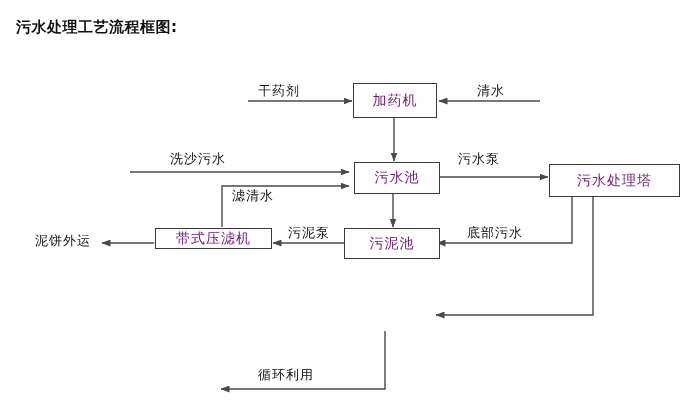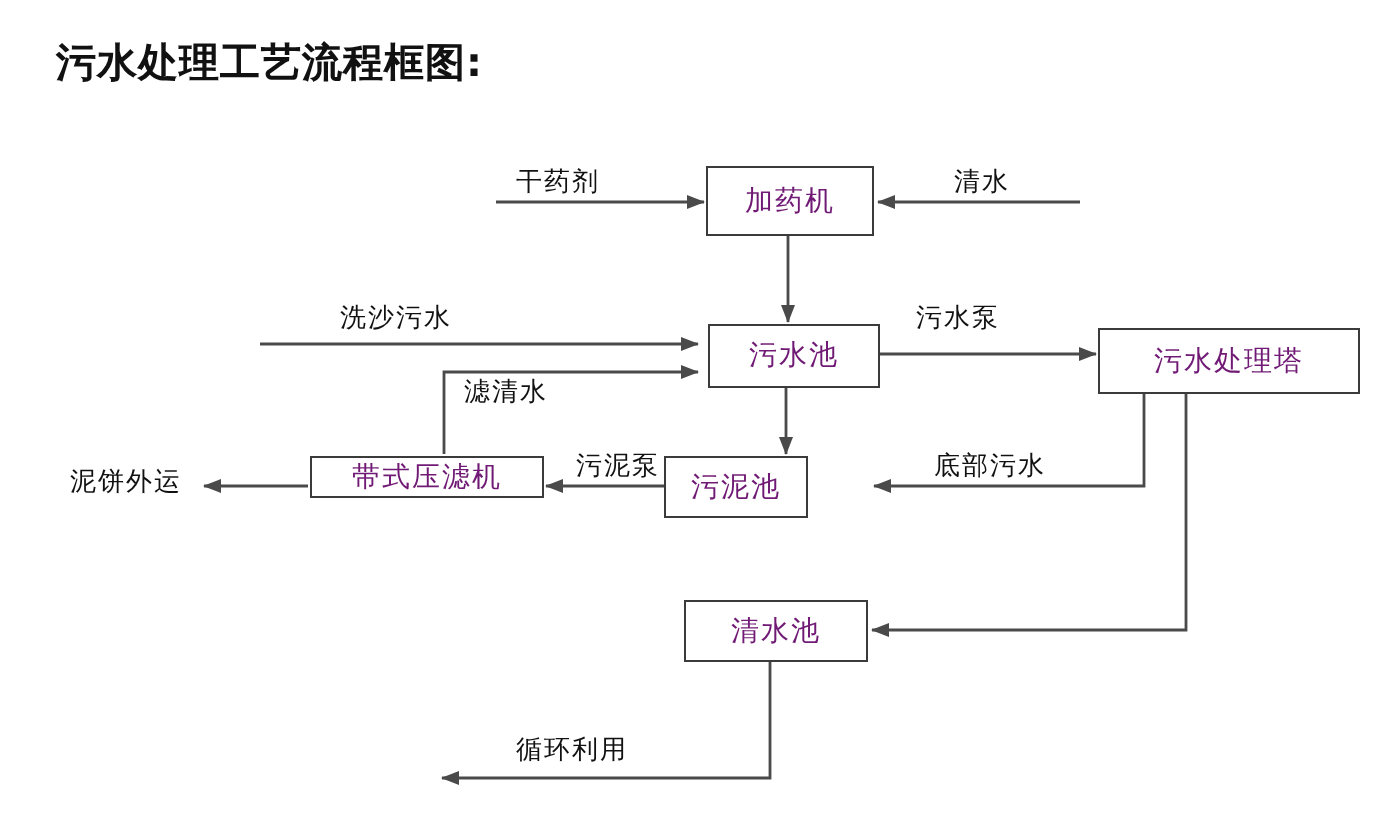--- a/index.html
+++ b/index.html
@@ -14,26 +14,25 @@
     position: relative;
     width: 700px;
     height: 420px;
     background: #ffffff;
     overflow: hidden;
   }
   #diagram-title {
     position: absolute;
     left: 16px;
     top: 18px;
-    font-size: 20px;
+    font-size: 15px;
     font-weight: bold;
     color: #111111;
     letter-spacing: 0.5px;
     white-space: nowrap;
-    margin-left: 12px;
   }
   .node {
     position: absolute;
     box-sizing: border-box;
     border: 1.3px solid #3b3b3b;
     background: #ffffff;
     color: #701a75;
     font-size: 14px;
     display: flex;
     align-items: center;
@@ -117,27 +116,24 @@
   </div>
 
   <div class="node" style="left:549px; top:164px; width:131px; height:33px;">
     <span>污水处理塔</span>
   </div>
 
   <div class="node" style="left:155px; top:228px; width:117px; height:21px;">
     <span>带式压滤机</span>
   </div>
 
-  <div class="node" style="left:332px; top:228px; width:72px; height:31px;">
+  <div class="node" style="left:344px; top:228px; width:96px; height:31px;">
     <span>污泥池</span>
   </div>
 
-  <div class="node" style="left:342px; top:300px; width:92px; height:31px;">
-    <span>清水池</span>
-  </div>
 
   <div class="free-label" style="left:258px; top:82px;">干药剂</div>
 
   <div class="free-label" style="left:477px; top:82px;">清水</div>
 
   <div class="free-label" style="left:170px; top:150px;">洗沙污水</div>
 
   <div class="free-label" style="left:35px; top:232px;">泥饼外运</div>
 
   <div class="edge-label" style="left:458px; top:150px;">污水泵</div>

